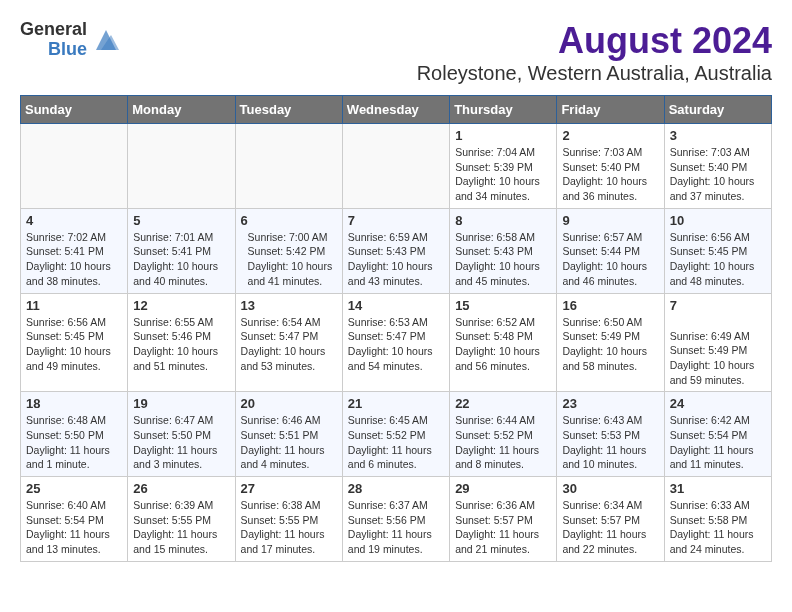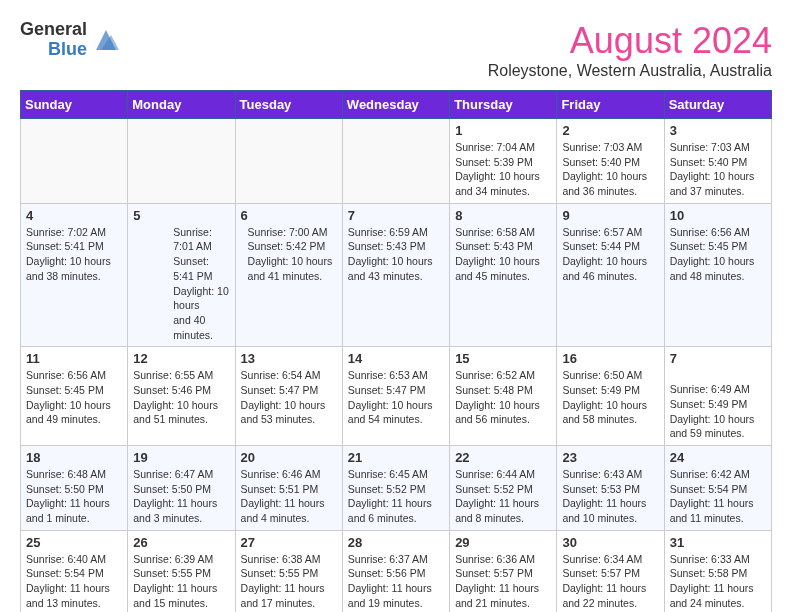--- a/index.html
+++ b/index.html
@@ -39,35 +39,35 @@
     .logo-icon {
       width: 30px;
       height: 30px;
       margin-left: 4px;
     }
     .title-block {
       text-align: right;
     }
     .month-year {
       font-size: 36px;
-      font-weight: normal;
-      color: #ec4899;
+      font-weight: bold;
+      color: #4c1d95;
     }
     .location {
-      font-size: 16px;
+      font-size: 20px;
       color: #333;
       font-weight: normal;
     }
     .calendar {
       width: 100%;
       border-collapse: collapse;
       font-size: 11px;
     }
     .calendar thead tr th {
-      background-color: #6d28d9;
+      background-color: #737373;
       color: #fff;
       padding: 6px 4px;
       text-align: left;
       font-size: 13px;
       font-weight: bold;
       border: 1px solid #2d6099;
     }
     .calendar tbody tr td {
       border: 1px solid #ccc;
       vertical-align: top;
@@ -159,21 +159,21 @@
       <tr>
         <td>
           <span class="day-number">4</span>
           <div class="cell-content" style="white-space: pre-line;">Sunrise: 7:02 AM
 Sunset: 5:41 PM
 Daylight: 10 hours
 and 38 minutes.</div>
         </td>
         <td>
           <span class="day-number">5</span>
-          <div class="cell-content" style="white-space: pre-line; margin-left: 40px;">Sunrise: 7:01 AM
+          <div class="cell-content" style="white-space: pre-line;">Sunrise: 7:01 AM
 Sunset: 5:41 PM
 Daylight: 10 hours
 and 40 minutes.</div>
         </td>
         <td>
           <span class="day-number">6</span>
           <div class="cell-content" style="white-space: pre-line; margin-left: 7px;">Sunrise: 7:00 AM
 Sunset: 5:42 PM
 Daylight: 10 hours
 and 41 minutes.</div>

